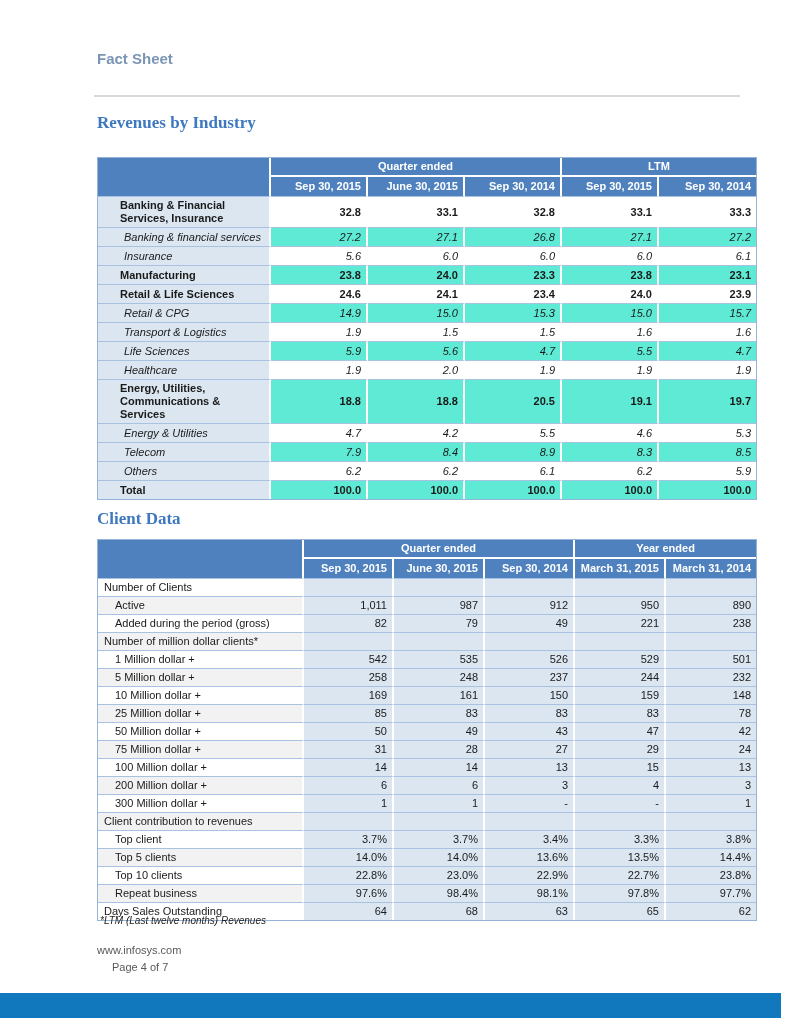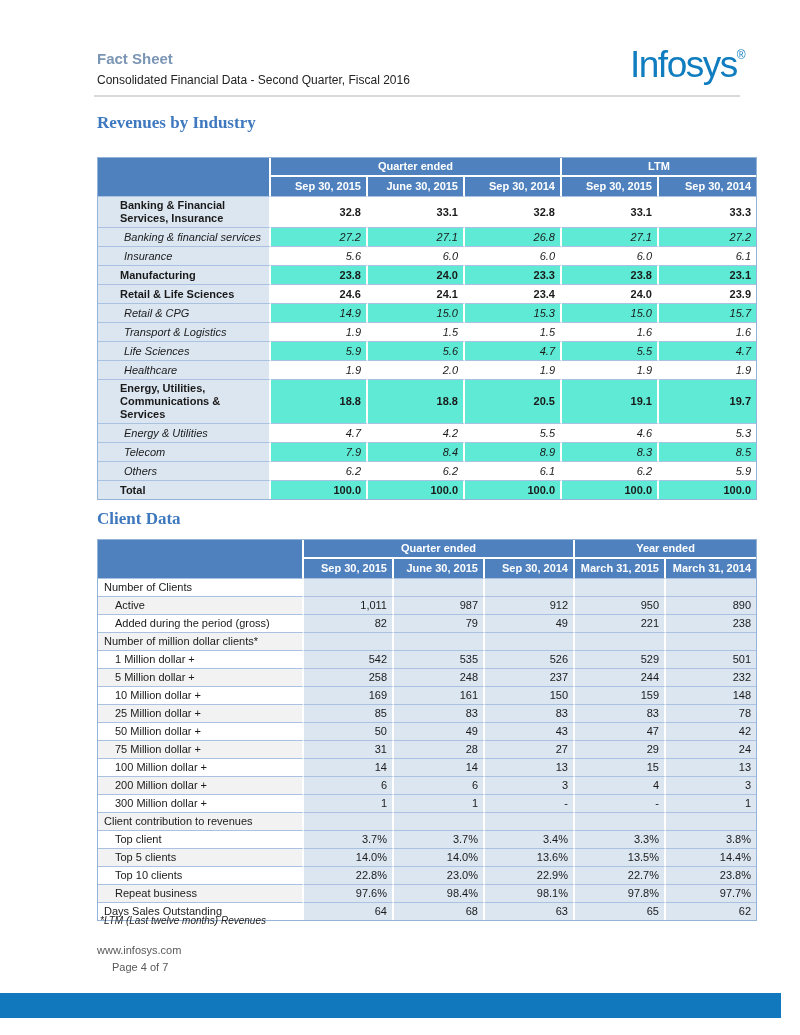--- a/index.html
+++ b/index.html
@@ -61,22 +61,20 @@
   .footer-url{position:absolute;left:97px;top:944px;font-size:11px;color:#595959;}
   .footer-page{position:absolute;left:112px;top:961px;font-size:11px;color:#595959;}
   .bottom-bar{position:absolute;left:0;top:993px;width:781px;height:25px;background:#1278be;}
 </style>
 </head>
 <body>
 
 <div class="page">
 
   <div class="fact-sheet">Fact Sheet</div>
-  <div class="subtitle">Consolidated Financial Data - Second Quarter, Fiscal 2016</div>
-  <div class="logo"><span>Infosys</span><sup>®</sup></div>
   <div class="header-rule"></div>
 
   <div class="sec-title" id="title1">Revenues by Industry</div>
 
   <div class="tblwrap" id="t1wrap">
     <table class="t1">
       <colgroup>
         <col style="width:173px">
           <col style="width:97px">
           <col style="width:97px">

